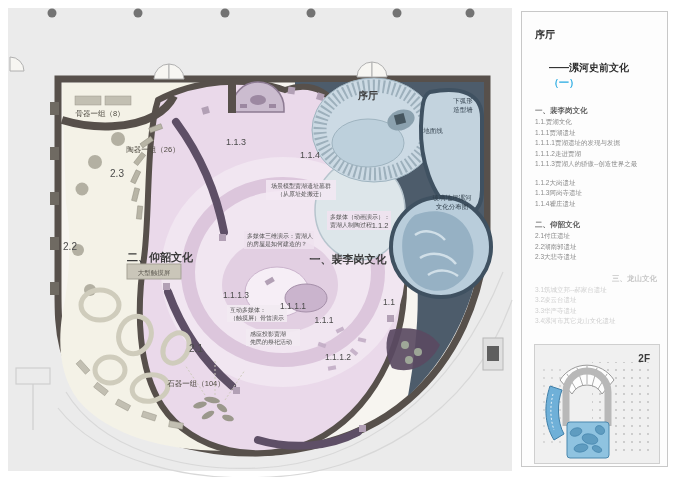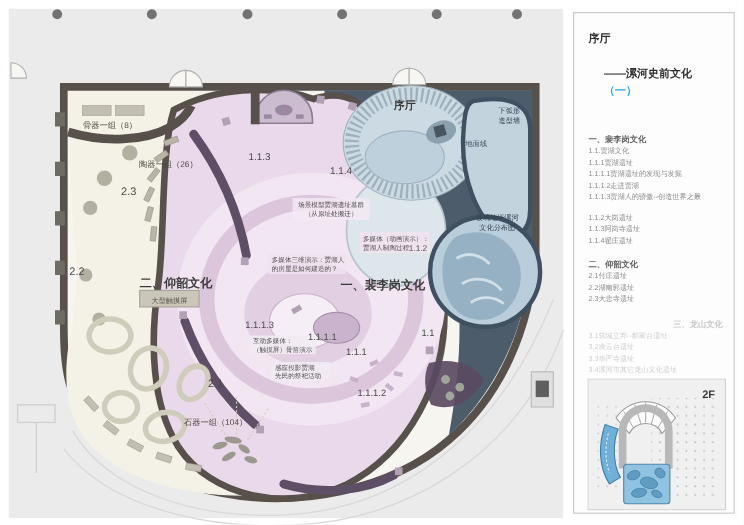--- a/index.html
+++ b/index.html
@@ -8,21 +8,21 @@
   #plan-svg{position:absolute;left:0;top:0;}
   
   .watermark{position:absolute;left:52px;top:220px;width:470px;font-size:38px;font-weight:bold;
              color:rgba(255,255,255,0.55);letter-spacing:0px;white-space:nowrap;z-index:6;
              text-shadow:0 0 1px rgba(180,180,180,0.25);pointer-events:none;}
   
   .panel{position:absolute;left:521px;top:11px;width:147px;height:456px;background:#fdfdfd;
          border:1px solid #c8c8c8;box-sizing:border-box;padding:16px 10px 0 13px;z-index:4;}
   .p-hall{font-size:10px;font-weight:bold;color:#2e2e2e;margin-bottom:18px;}
   .p-title1{font-size:10px;font-weight:bold;color:#2e2e2e;line-height:1.5;}
-  .p-title2{font-size:10px;font-weight:bold;color:#2e2e2e;padding-left:14px;line-height:1.5;margin-bottom:30px;}
+  .p-title2{font-size:10px;font-weight:bold;color:#2e2e2e;padding-left:14px;line-height:1.5;margin-bottom:14px;}
   .p-accent{color:#29abe2;}
   .sec{margin-bottom:9px;}
   .sec-h{font-size:7.5px;color:#5e5e5e;font-weight:bold;line-height:13px;}
   .sec-i{font-size:6.5px;color:#8a8a8a;line-height:10.5px;}
   .gap{height:8px;}
   .dim .sec-h{color:#c7c7c7;text-align:right;}
   .dim .sec-i{color:#cfcfcf;}
   .minimap{position:absolute;left:12px;top:332px;width:150px;height:120px;}
 </style>
 </head>

